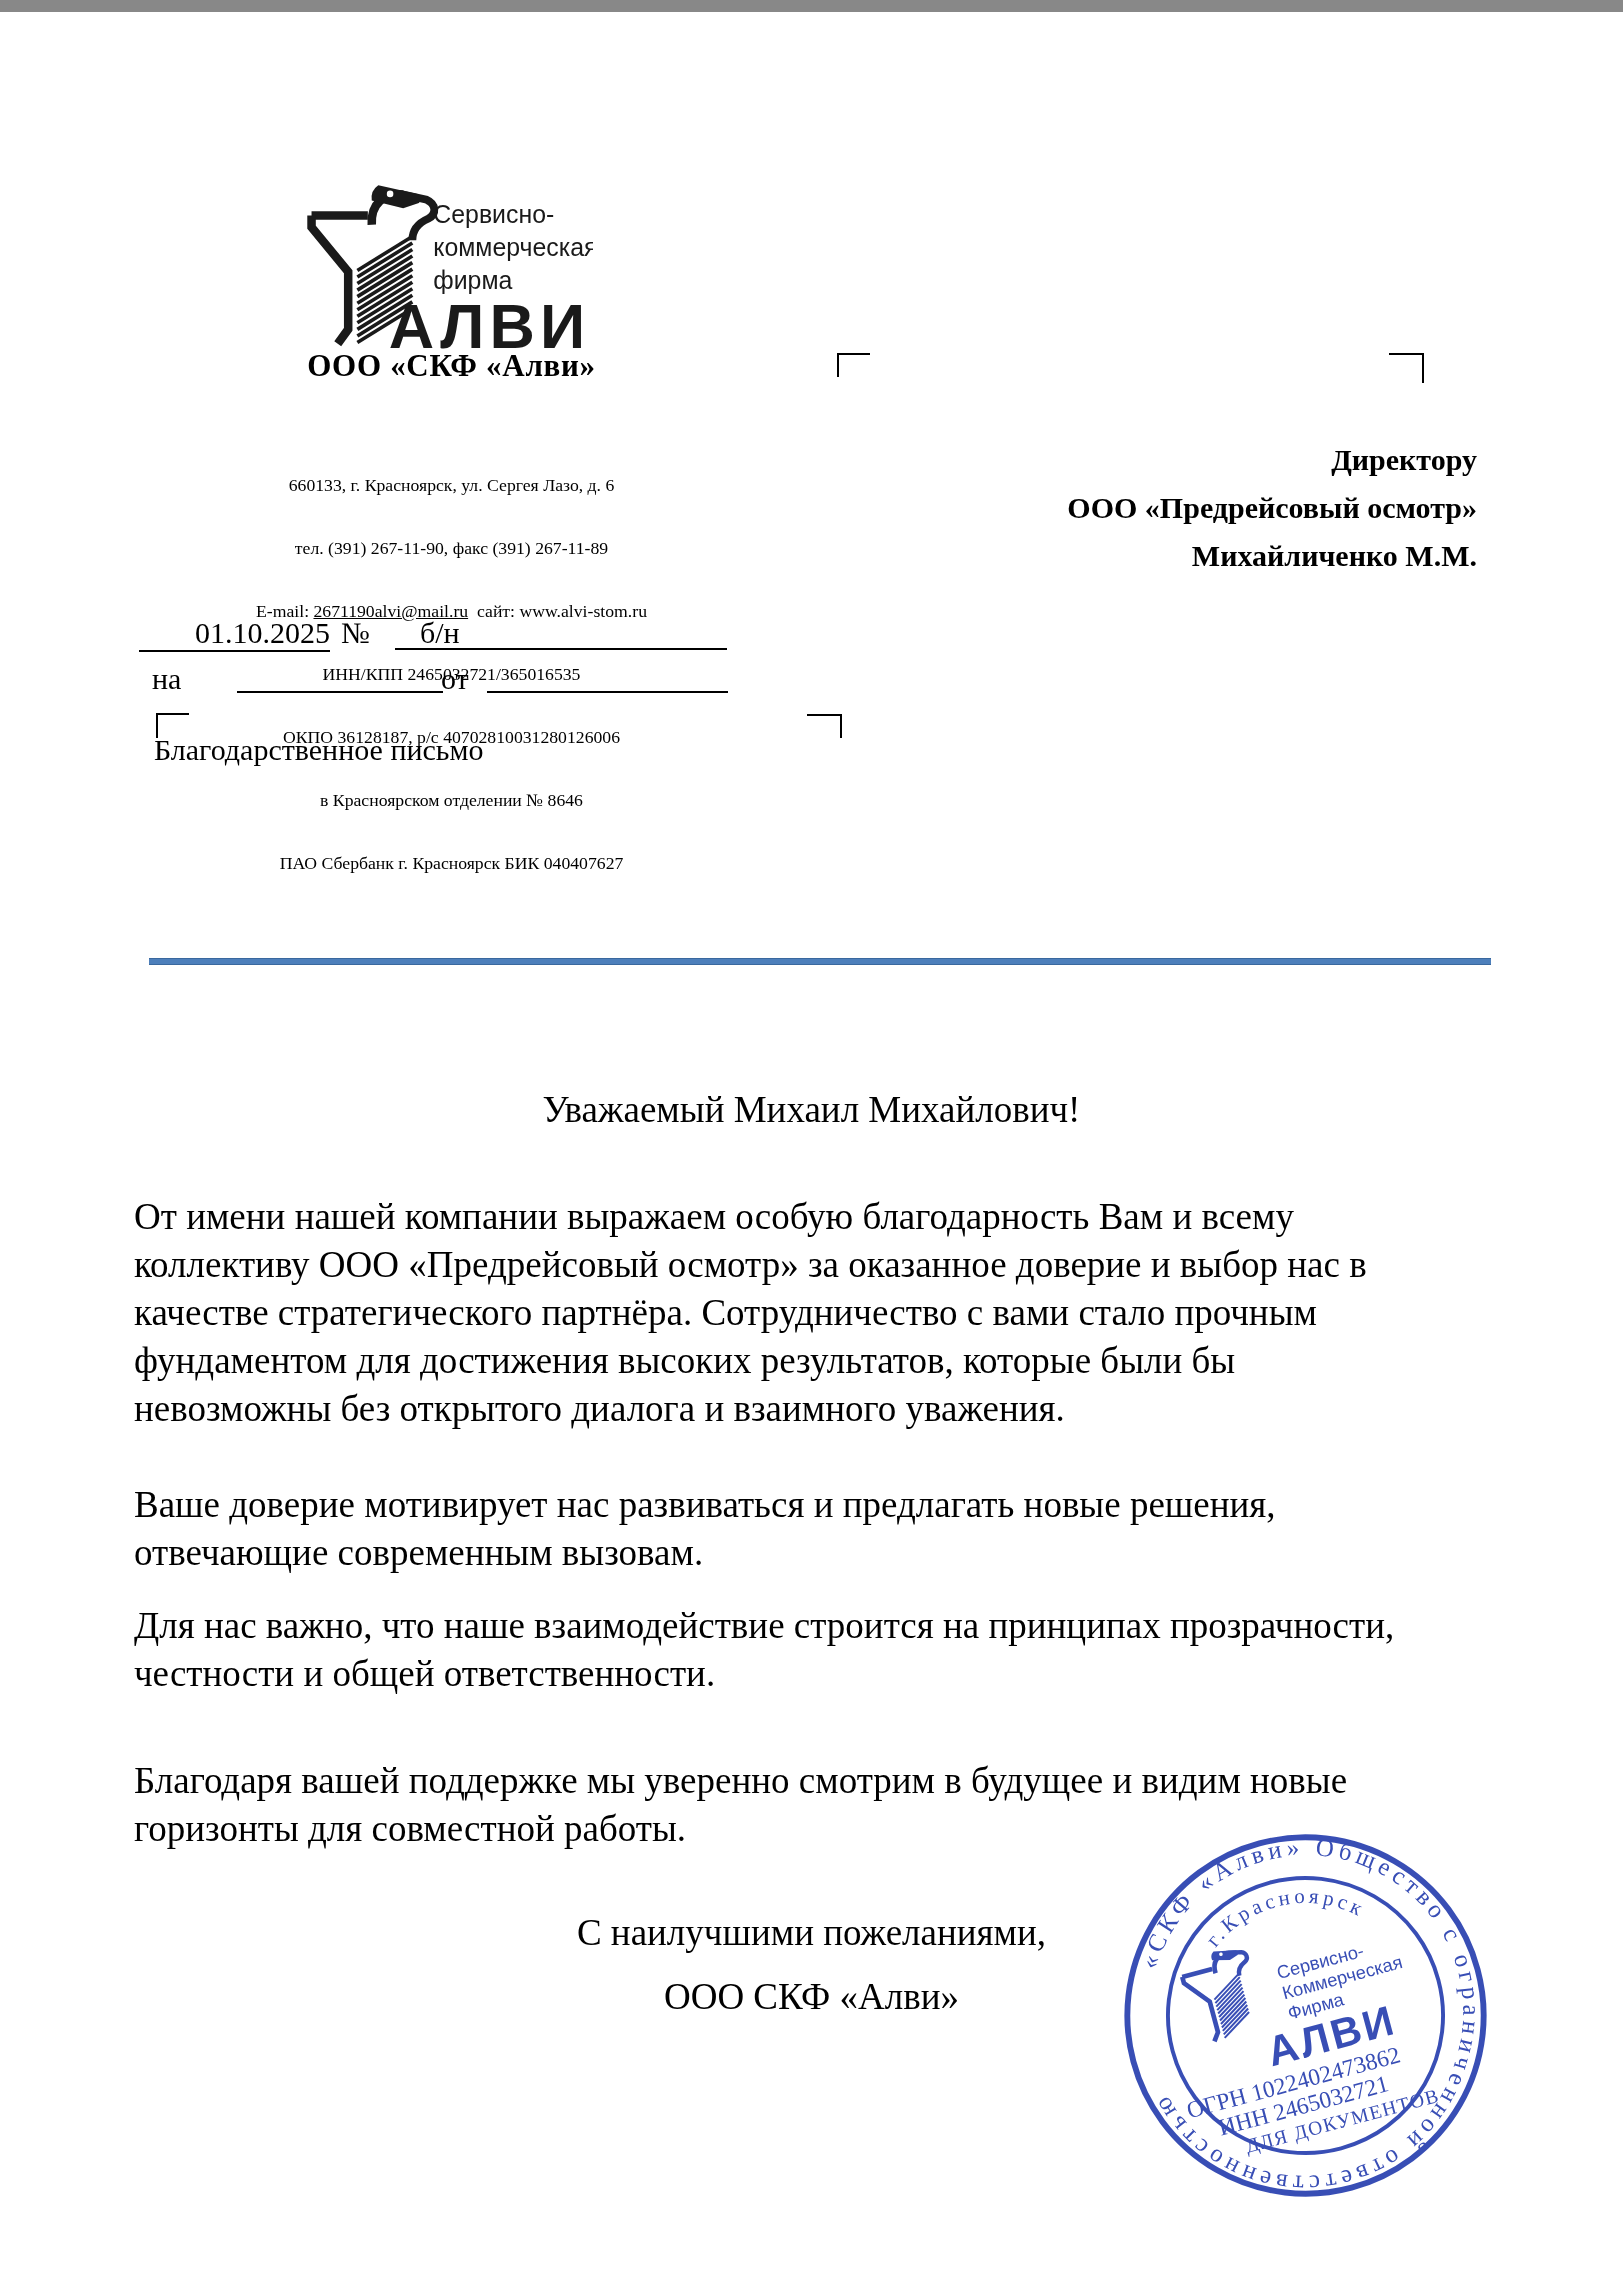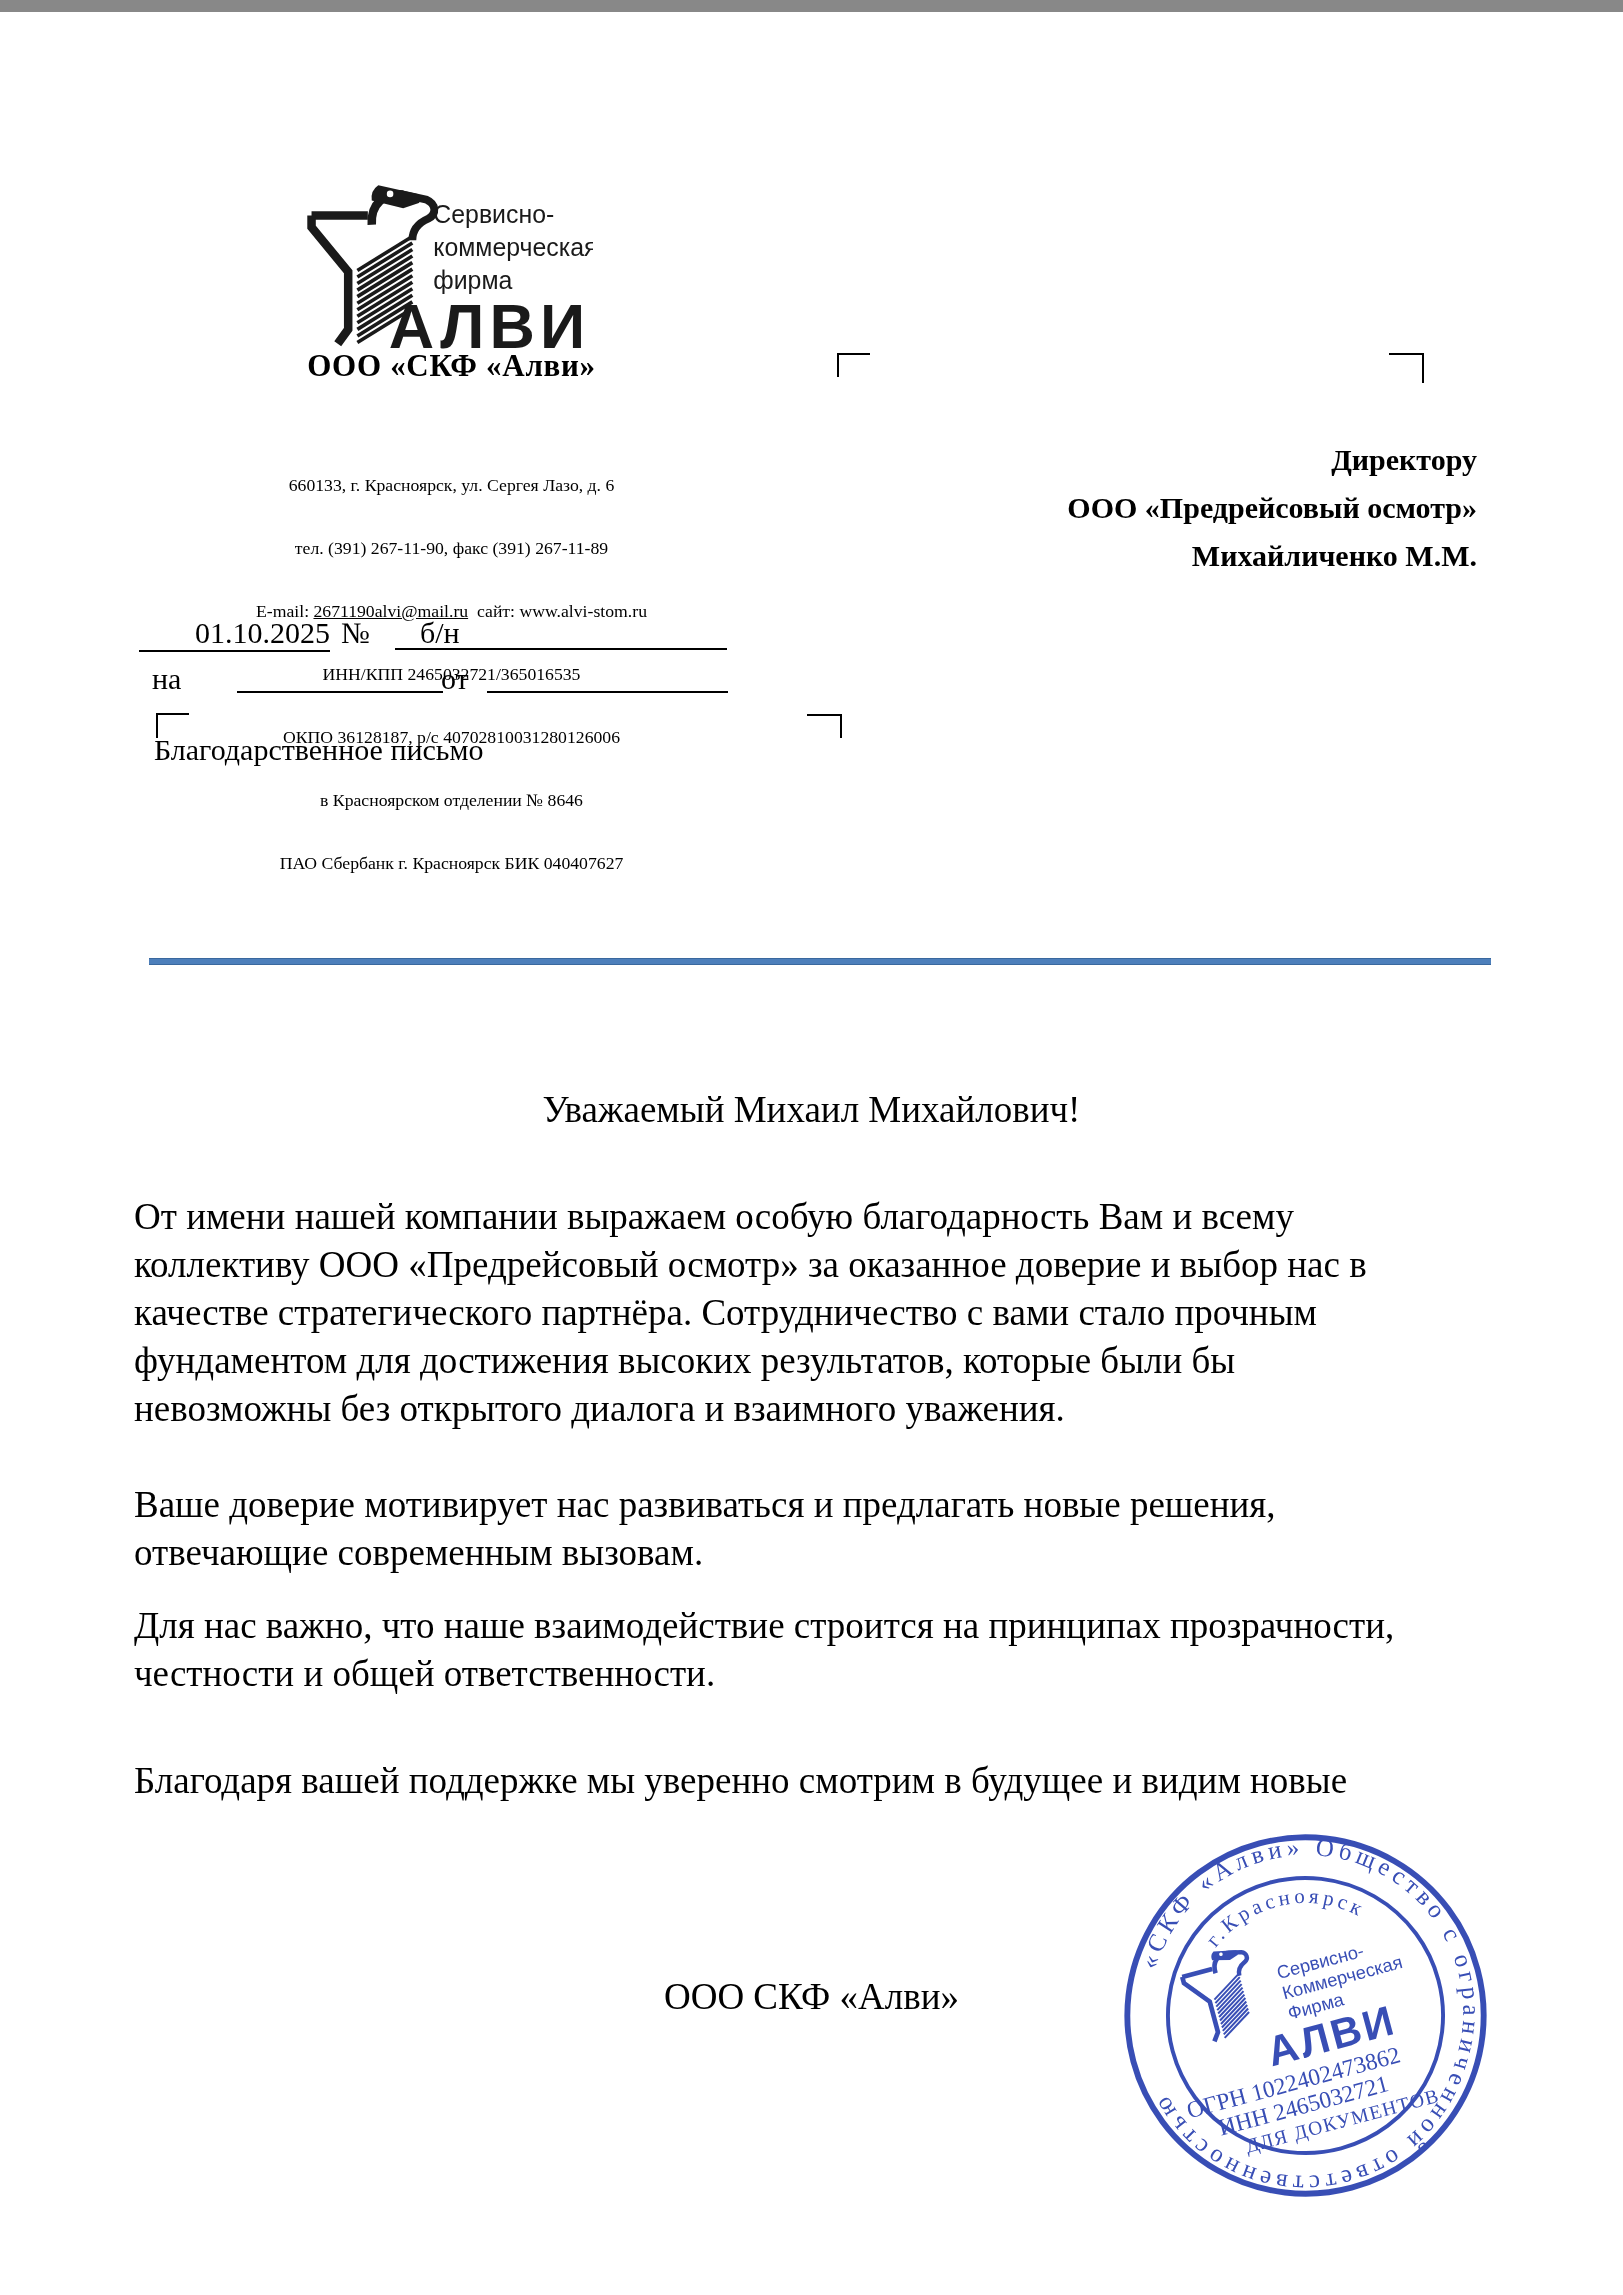--- a/index.html
+++ b/index.html
@@ -153,22 +153,24 @@
   <div class="para p2">
       <div class="line">Ваше доверие мотивирует нас развиваться и предлагать новые решения,</div>
       <div class="line">отвечающие современным вызовам.</div>
     </div>
   <div class="para p3">
       <div class="line">Для нас важно, что наше взаимодействие строится на принципах прозрачности,</div>
       <div class="line">честности и общей ответственности.</div>
     </div>
   <div class="para p4">
       <div class="line">Благодаря вашей поддержке мы уверенно смотрим в будущее и видим новые</div>
+      <div class="line">горизонты для совместной работы.</div>
     </div>
 
+  <div class="closing-line c1">С наилучшими пожеланиями,</div>
   <div class="closing-line c2">ООО СКФ «Алви»</div>
 
   <svg class="stamp-svg" width="393" height="393" viewBox="-300 -300 600 600">
     <g transform="rotate(-15)">
       <circle r="272" fill="none" stroke="#2a41b0" stroke-width="9"></circle>
       <circle r="210" fill="none" stroke="#2a41b0" stroke-width="6"></circle>
       <path id="ringPath" d="M -203,-126 A 239,239 0 1 1 203,126 A 239,239 0 1 1 -203,-126" fill="none"></path>
       <path id="cityPath" d="M -106,-135 A 172,172 0 0 1 146,-91" fill="none"></path>
       <text font-size="38" letter-spacing="7">
         <textPath href="#ringPath">«СКФ «Алви»  Общество с ограниченной ответственностью</textPath>

